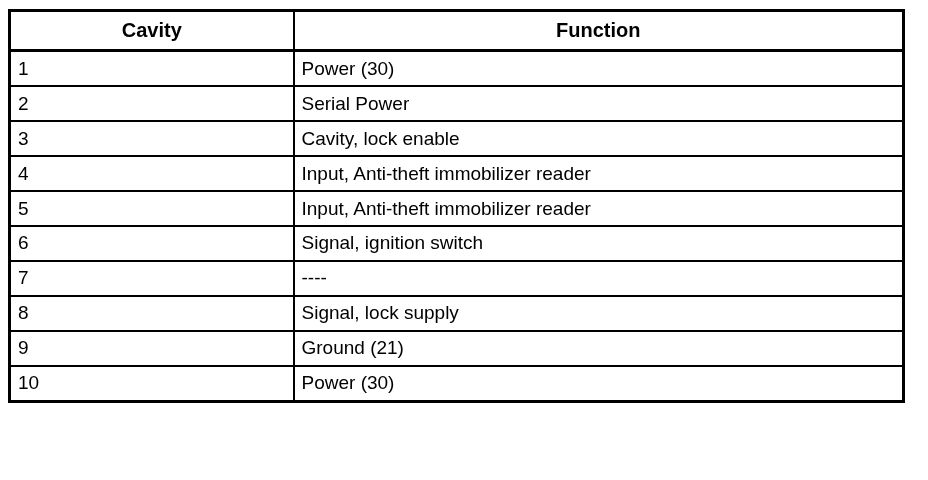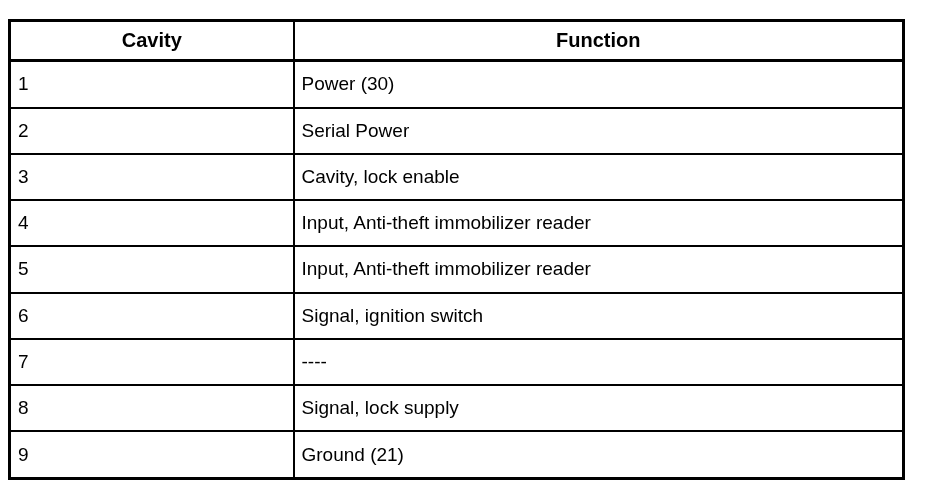--- a/index.html
+++ b/index.html
@@ -11,23 +11,23 @@
     height: 480px;
     background: #ffffff;
     font-family: "Liberation Sans", sans-serif;
     color: #000000;
     position: relative;
     overflow: hidden;
   }
   table.pinout {
     position: absolute;
     left: 8px;
-    top: 19px;
+    top: 9px;
     width: 897px;
-    height: 461px;
+    height: 394px;
     border-collapse: collapse;
     table-layout: fixed;
     border: 3px solid #000000;
   }
   table.pinout th,
   table.pinout td {
     border: 2px solid #000000;
     overflow: hidden;
     white-space: nowrap;
   }
@@ -94,14 +94,18 @@
       <td>----</td>
     </tr>
     <tr>
       <td>8</td>
       <td>Signal, lock supply</td>
     </tr>
     <tr>
       <td>9</td>
       <td>Ground (21)</td>
     </tr>
+    <tr>
+      <td>10</td>
+      <td>Power (30)</td>
+    </tr>
   </tbody>
 </table>
 
 </body></html>

